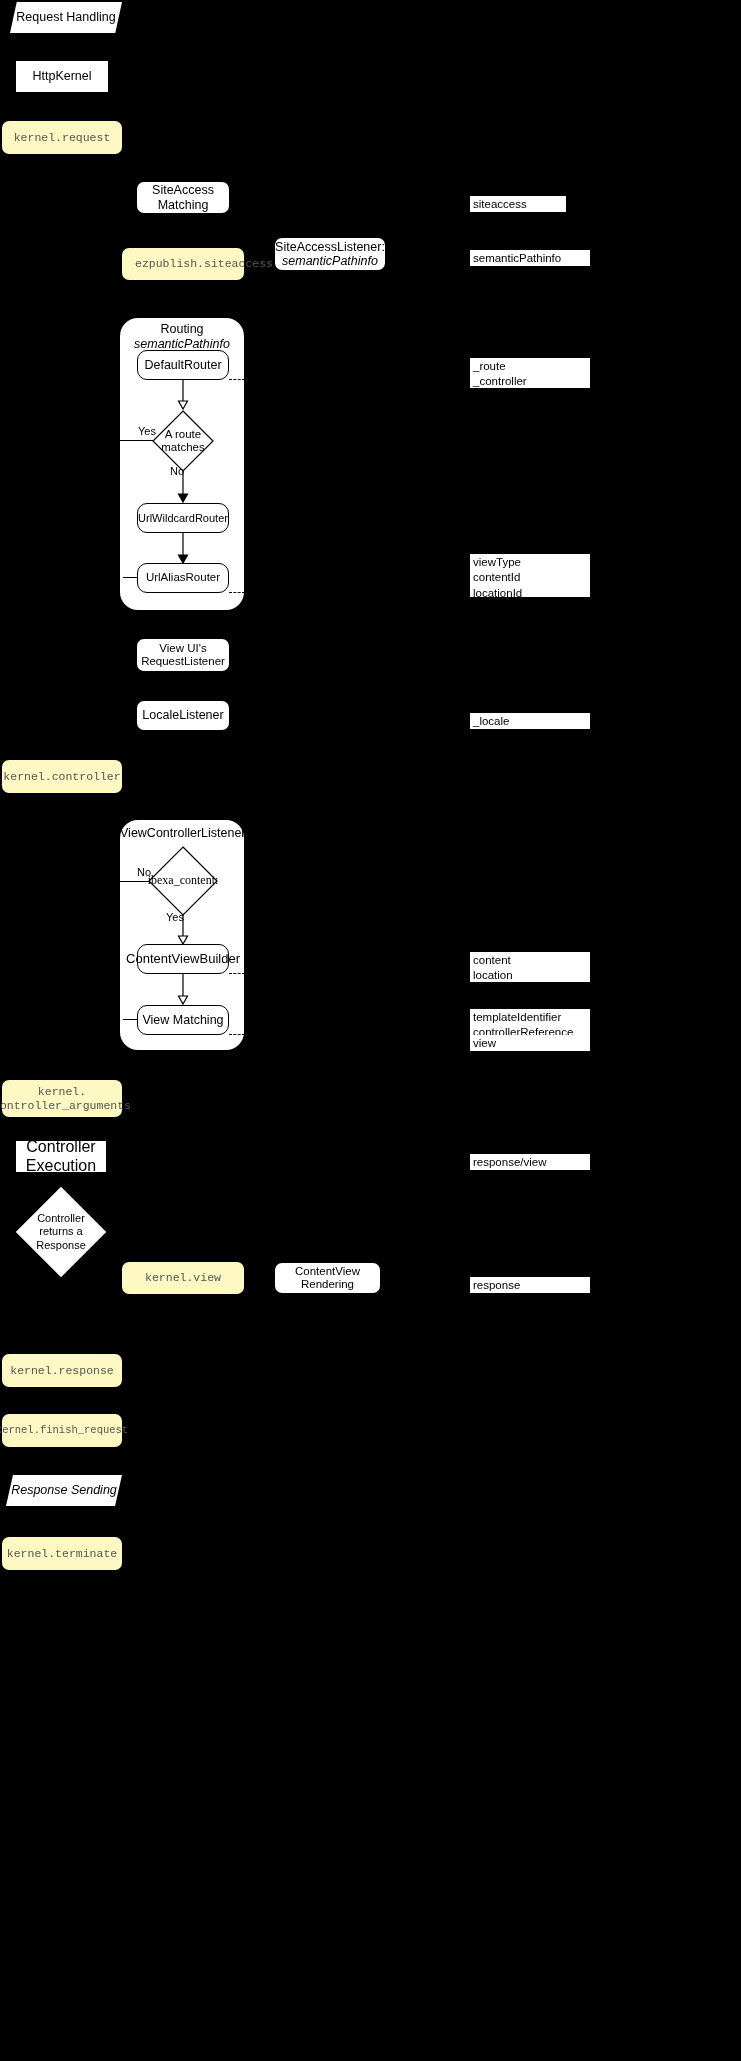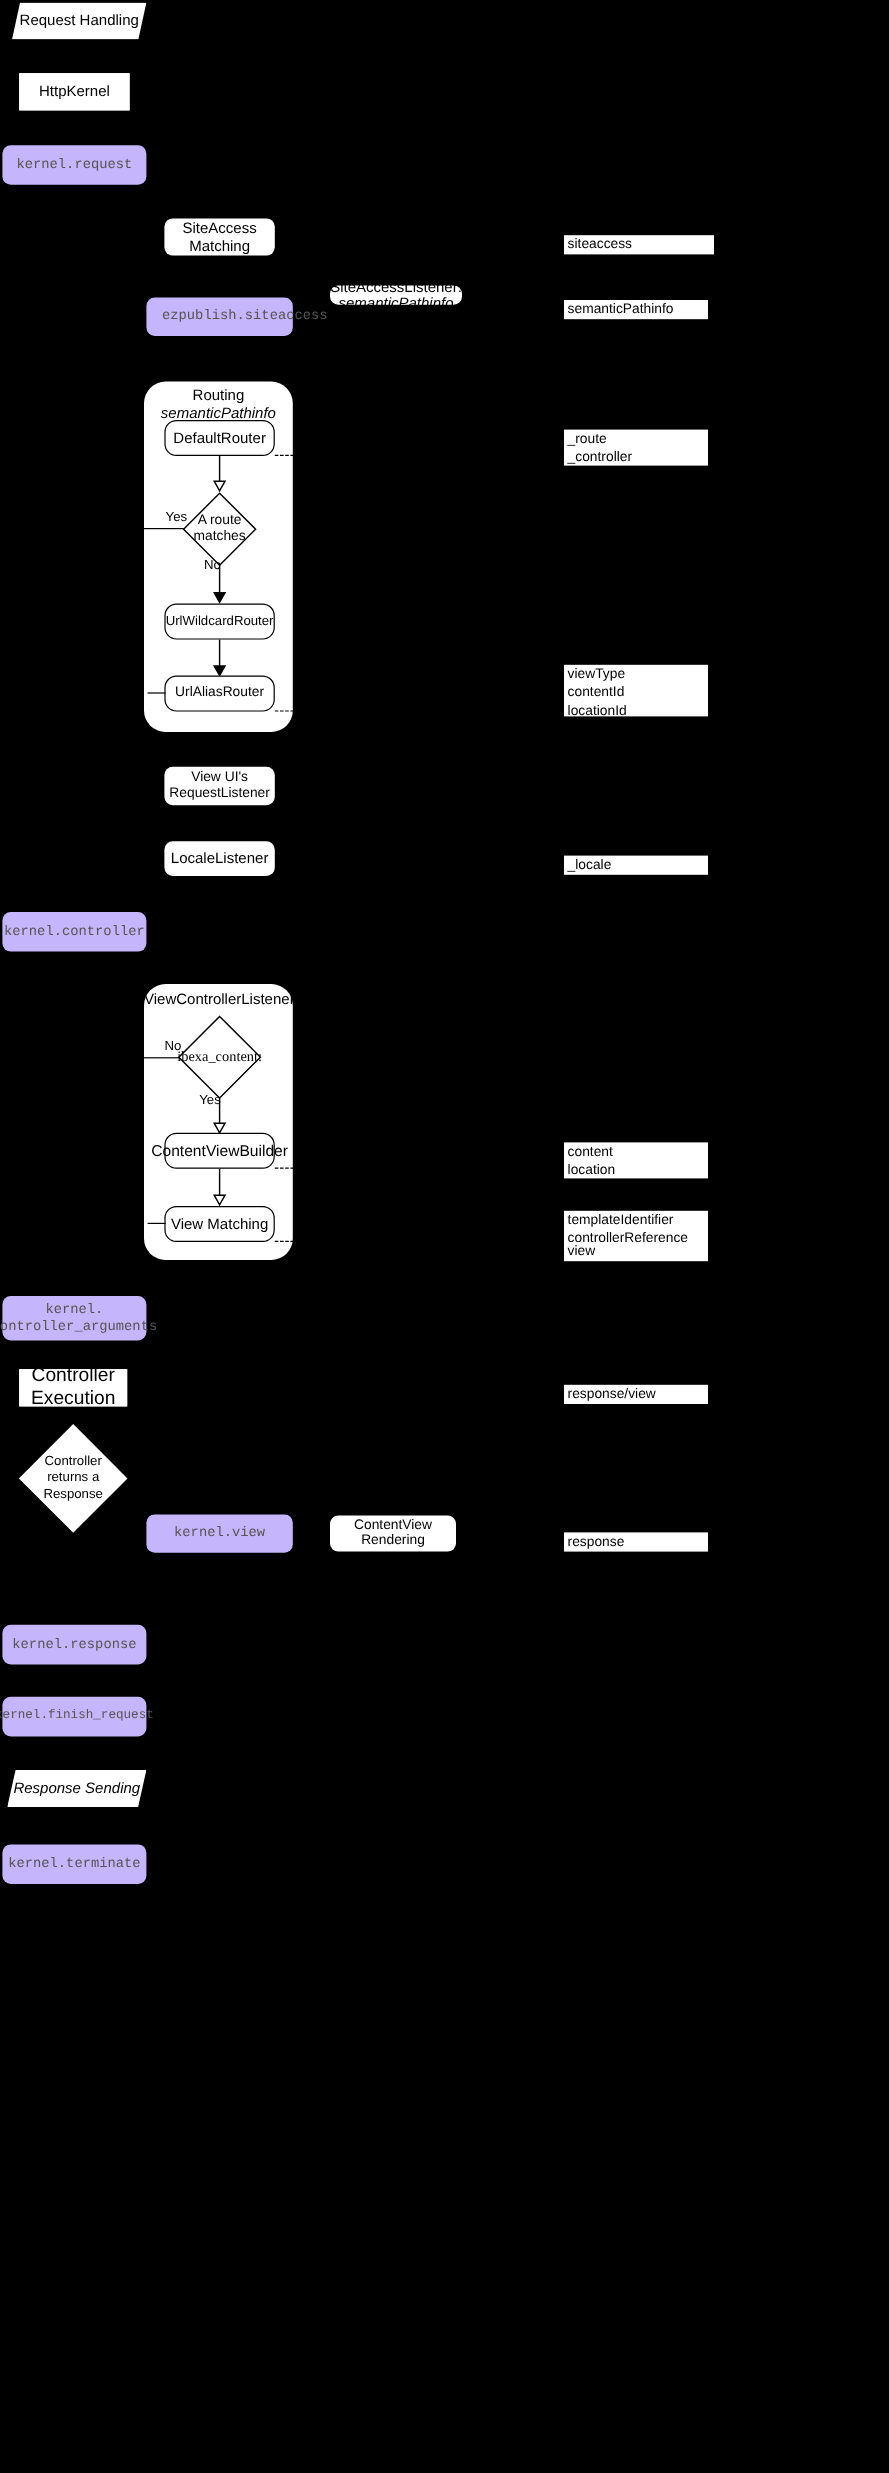--- a/index.html
+++ b/index.html
@@ -13,21 +13,21 @@
   
   .box{background:#fff;border:1px solid #fff;font-size:12.5px;}
 
   
   .rbox{background:#fff;border-radius:7px;font-size:12.5px;}
 
   
   .obox{background:#fff;border:1.4px solid #000;border-radius:10px;font-size:12.5px;}
 
   
-  .chip{background:#c4b5fd;border-radius:7px;color:#555;
+  .chip{background:#fef9c3;border-radius:7px;color:#555;
         font-family:"Liberation Mono","DejaVu Sans Mono",monospace;font-size:11.5px;}
 
   
   .banner{background:#fff;font-size:12.5px;
           clip-path:polygon(6% 0,100% 0,94% 100%,0% 100%);}
 
   
   .group{position:absolute;background:#fff;border-radius:18px;box-sizing:border-box;}
   .group-title{position:absolute;left:0;right:0;text-align:center;font-size:12.5px;
                color:#000;line-height:1.2;}
@@ -75,26 +75,26 @@
   </div>
 
   <div class="node rbox" style="left:137px;top:182px;width:92px;height:31px;">
     <span>SiteAccess Matching</span>
   </div>
 
   <div class="node chip" style="left:122px;top:248px;width:122px;height:32px;padding-left:42px;">
     <span>ezpublish.siteaccess</span>
   </div>
 
-  <div class="node rbox" style="left:275px;top:238px;width:110px;height:16px;flex-direction:column;">
+  <div class="node rbox" style="left:275px;top:238px;width:110px;height:32px;flex-direction:column;">
     <span>SiteAccessListener:</span>
     <span class="it">semanticPathinfo</span>
   </div>
 
-  <div class="attr" style="left:470px;top:196px;width:125px;height:16px;">
+  <div class="attr" style="left:470px;top:196px;width:96px;height:16px;">
     <div>siteaccess</div>
   </div>
 
   <div class="attr" style="left:470px;top:250px;width:120px;height:16px;">
     <div>semanticPathinfo</div>
   </div>
 
   <div class="group" style="left:120px;top:318px;width:124px;height:292px;"></div>
   <div class="group-title" style="left:120px;top:322px;width:124px;">
     <span><span>Routing </span><span class="it">semanticPathinfo</span></span><br>

